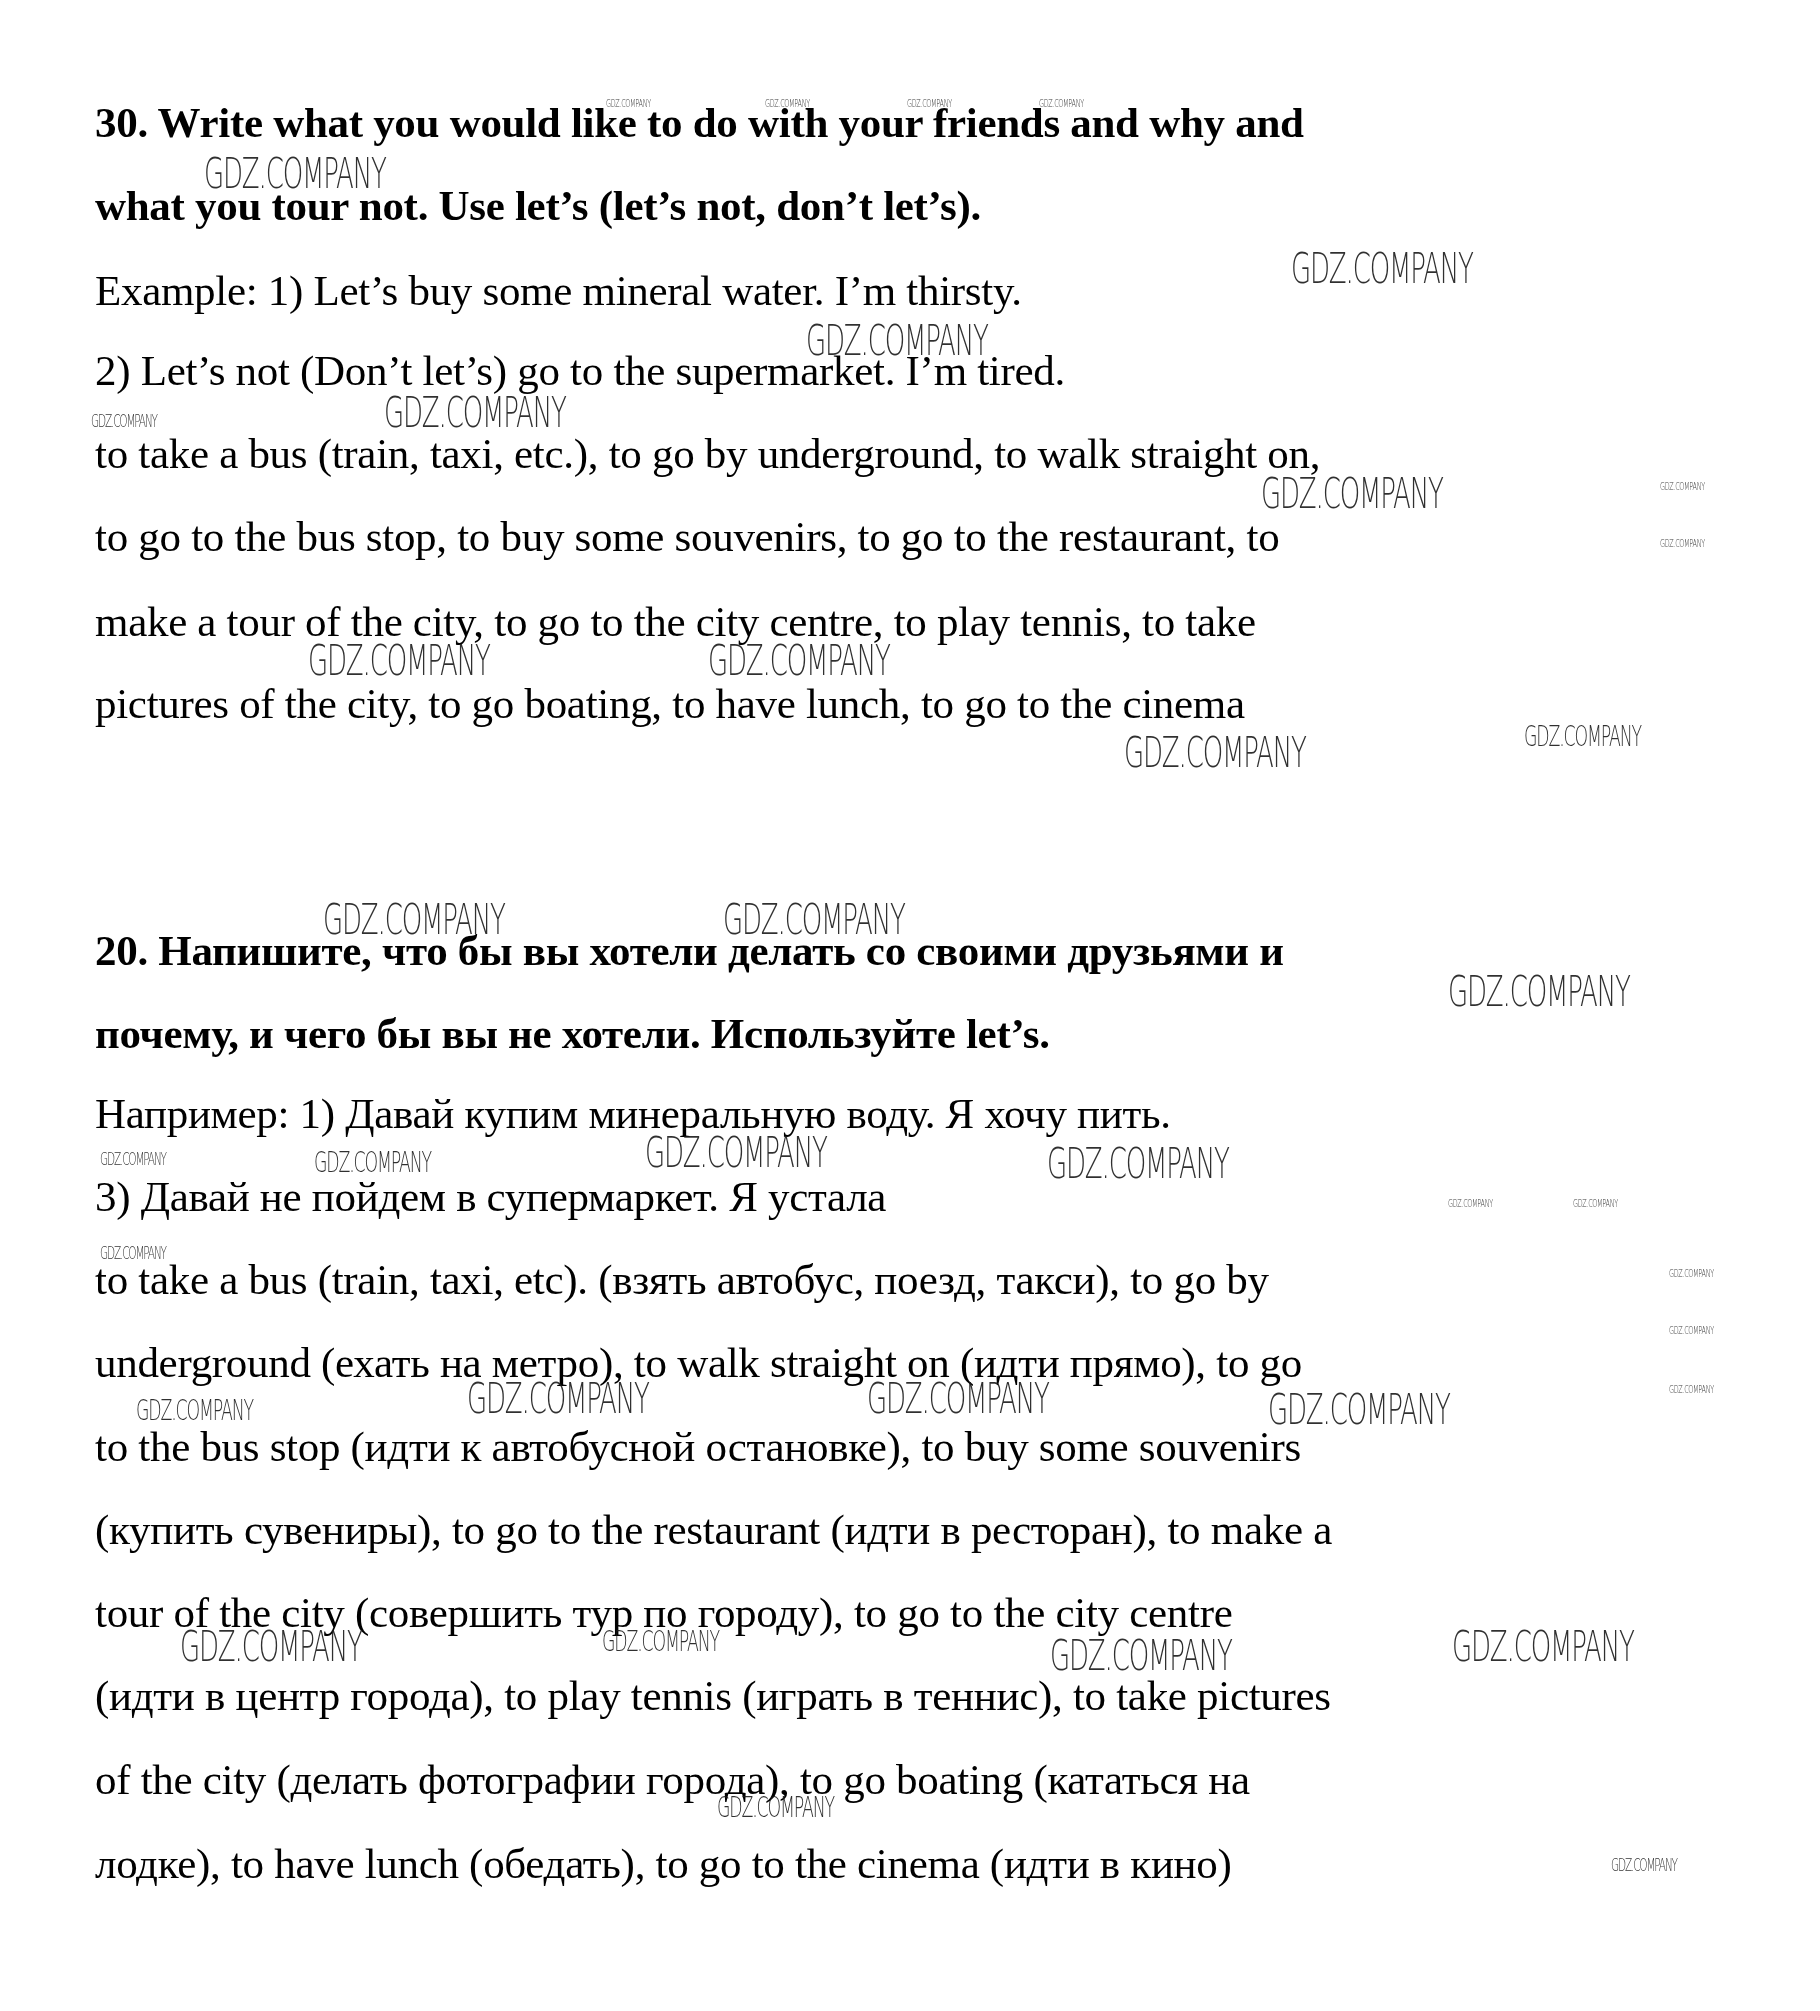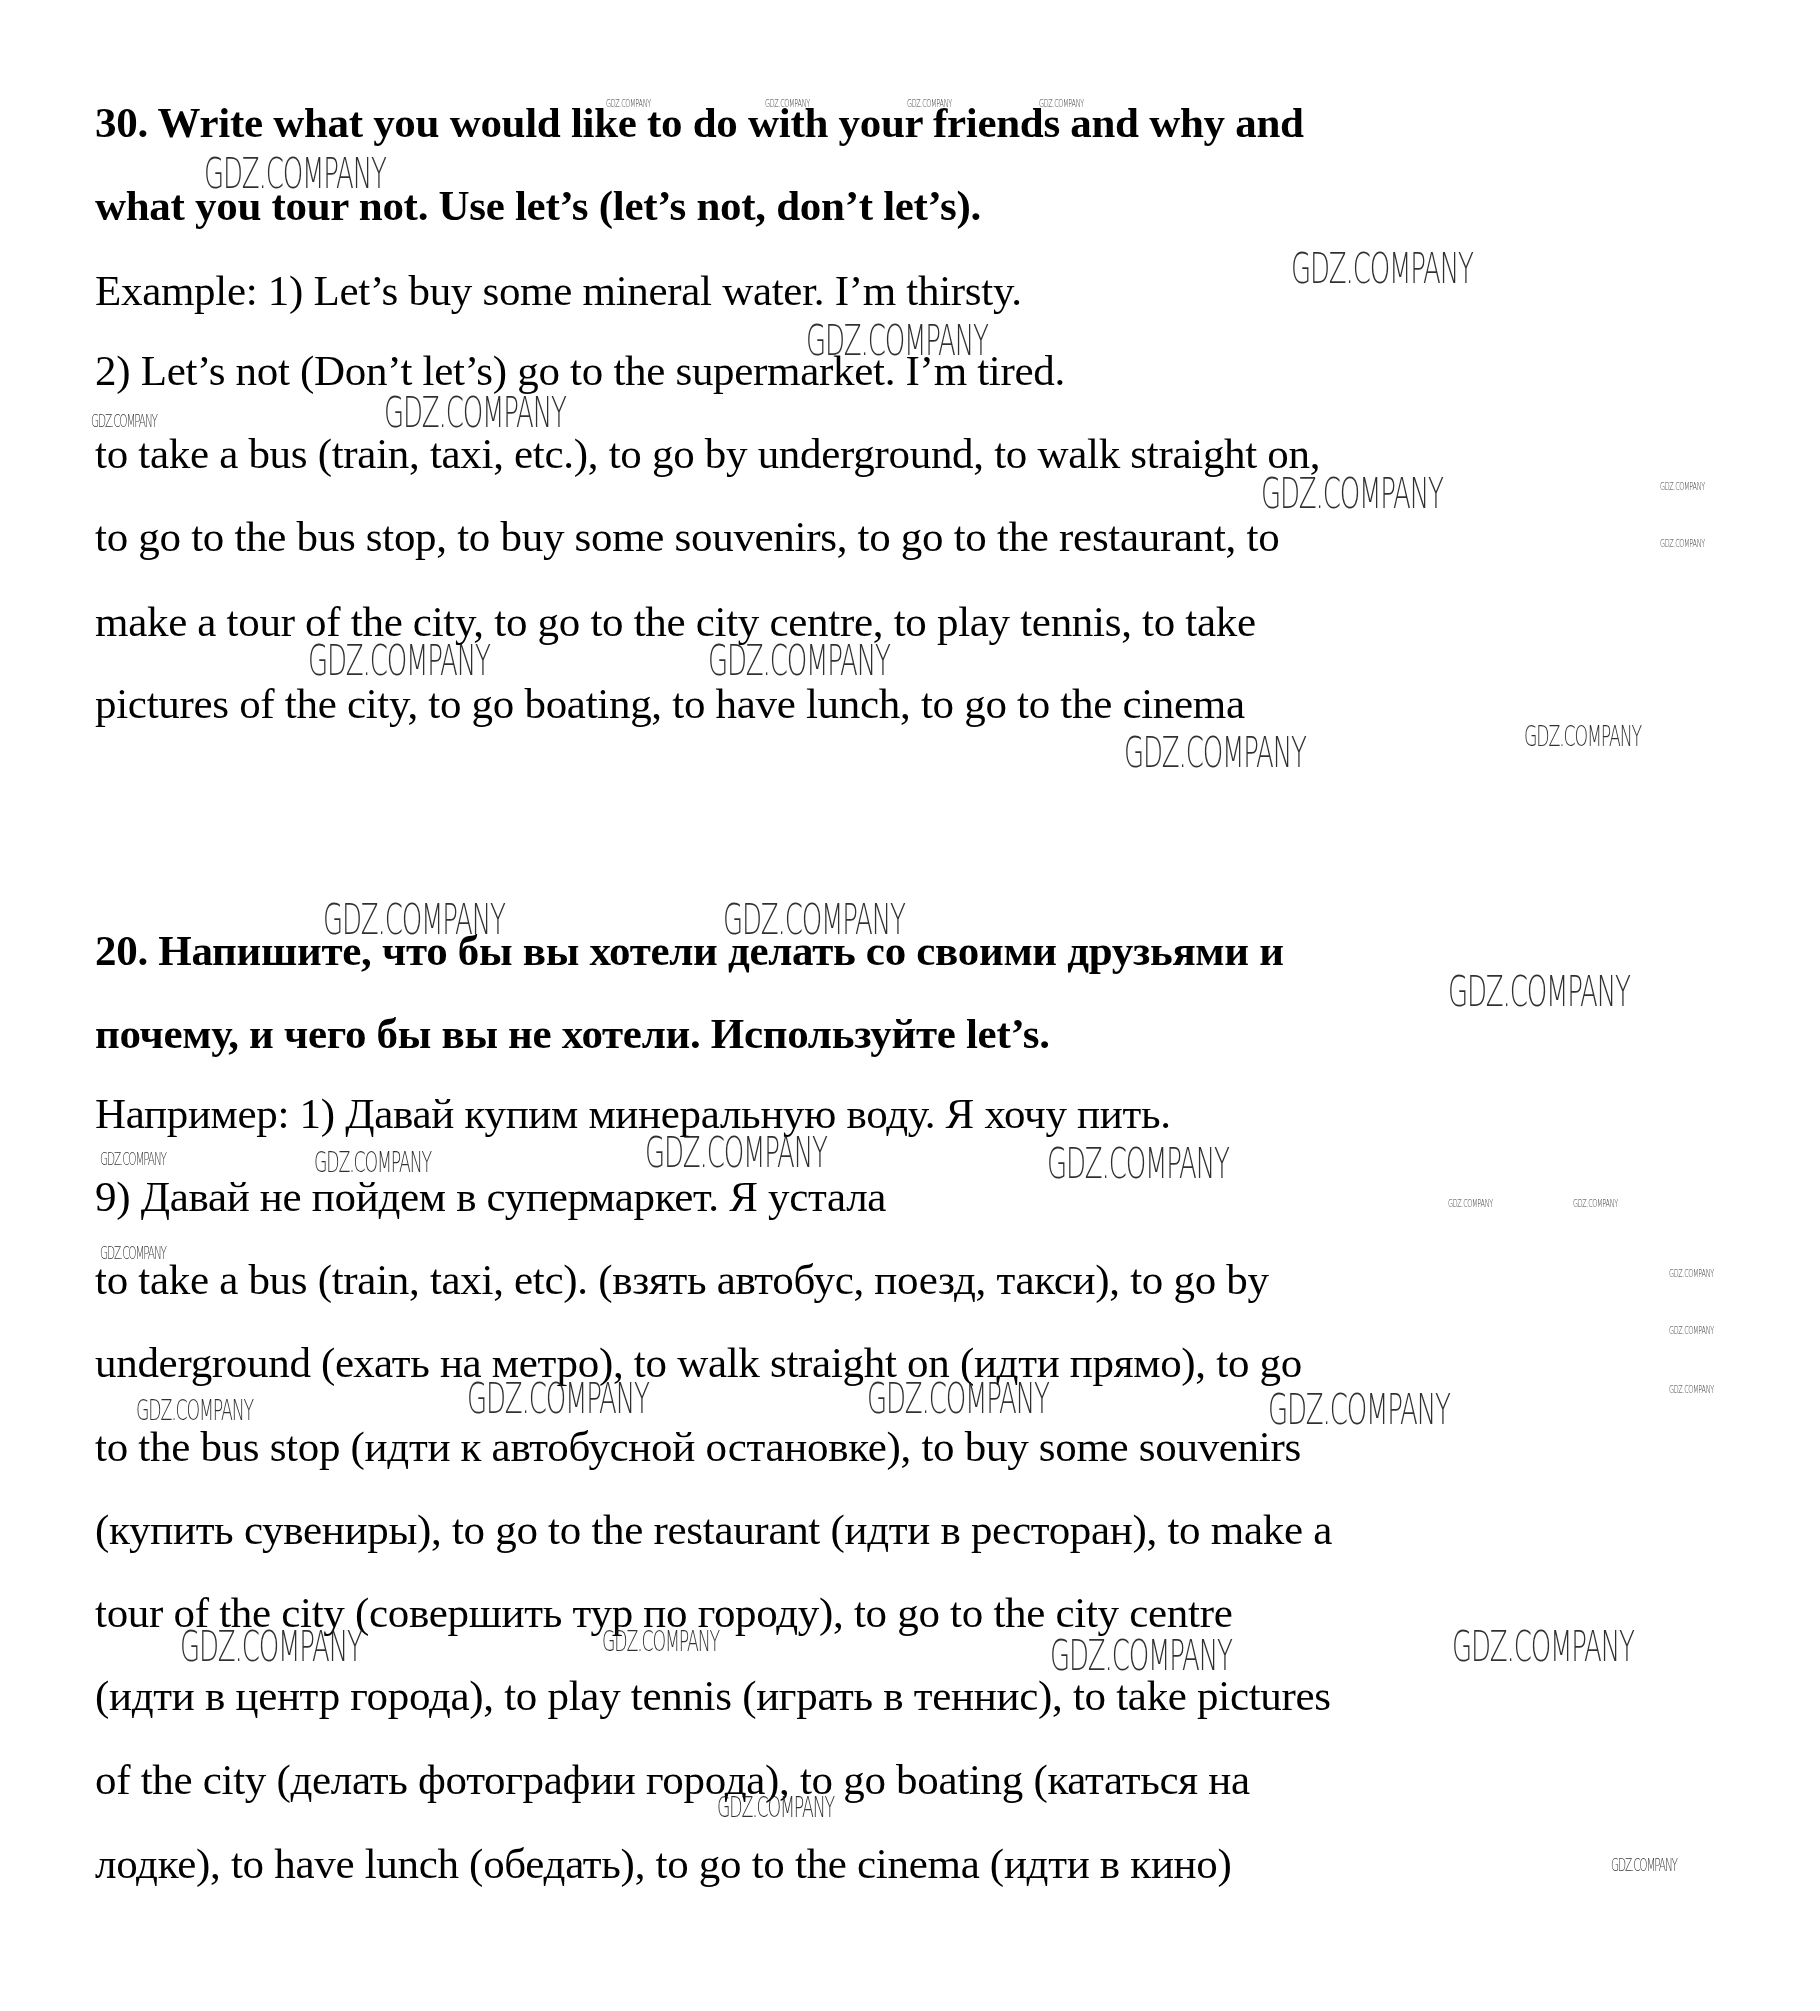--- a/index.html
+++ b/index.html
@@ -52,21 +52,21 @@
   <div class="line" style="top:423px;text-align:right;">to take a bus (train, taxi, etc.), to go by underground, to walk straight on,</div>
   <div class="line" style="top:506px;">to go to the bus stop, to buy some souvenirs, to go to the restaurant, to</div>
   <div class="line" style="top:591px;">make a tour of the city, to go to the city centre, to play tennis, to take</div>
   <div class="line" style="top:673px;font-family:Liberation Serif, serif;">pictures of the city, to go boating, to have lunch, to go to the cinema</div>
 </div>
 
 <div>
   <div class="line bold" style="top:920px;">20. Напишите, что бы вы хотели делать со своими друзьями и</div>
   <div class="line bold" style="top:1003px;">почему, и чего бы вы не хотели. Используйте let’s.</div>
   <div class="line" style="top:1083px;">Например: 1) Давай купим минеральную воду. Я хочу пить.</div>
-  <div class="line" style="top:1166px;">9) Давай не пойдем в супермаркет. Я устала</div>
+  <div class="line" style="top:1166px;">3) Давай не пойдем в супермаркет. Я устала</div>
   <div class="line" style="top:1249px;">to take a bus (train, taxi, etc). (взять автобус, поезд, такси), to go by</div>
   <div class="line" style="top:1332px;">underground (ехать на метро), to walk straight on (идти прямо), to go</div>
   <div class="line" style="top:1416px;">to the bus stop (идти к автобусной остановке), to buy some souvenirs</div>
   <div class="line" style="top:1499px;">(купить сувениры), to go to the restaurant (идти в ресторан), to make a</div>
   <div class="line" style="top:1582px;">tour of the city (совершить тур по городу), to go to the city centre</div>
   <div class="line" style="top:1665px;">(идти в центр города), to play tennis (играть в теннис), to take pictures</div>
   <div class="line" style="top:1749px;">of the city (делать фотографии города), to go boating (кататься на</div>
   <div class="line" style="top:1833px;">лодке), to have lunch (обедать), to go to the cinema (идти в кино)</div>
 </div>
 

